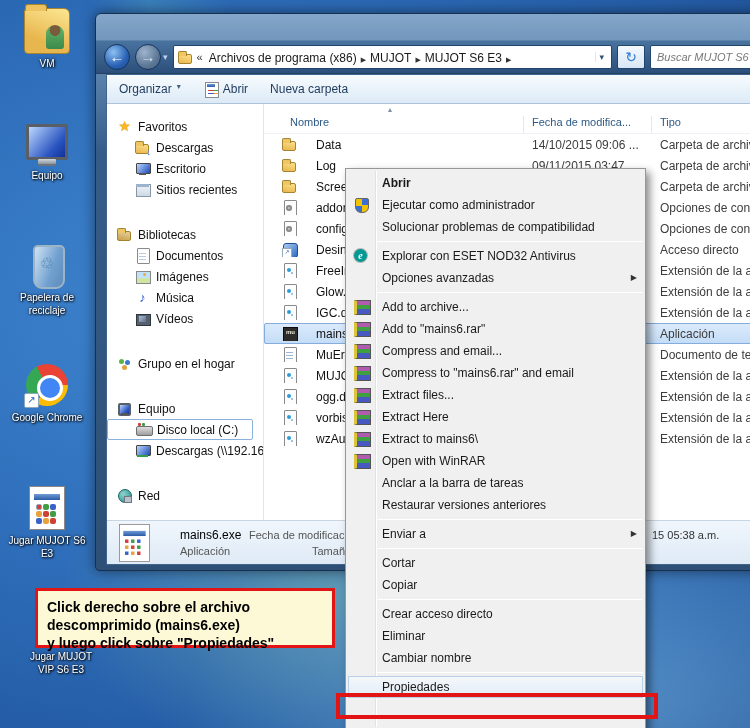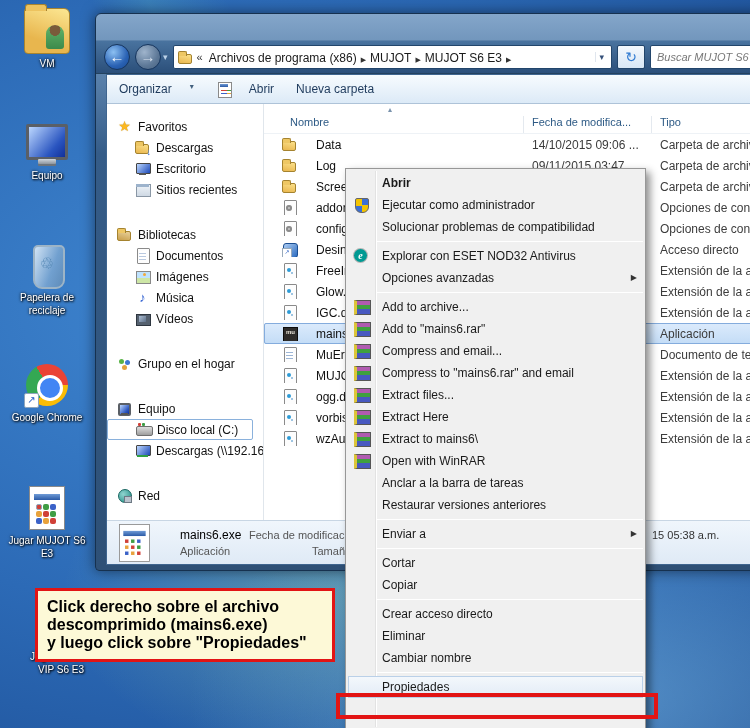--- a/index.html
+++ b/index.html
@@ -53,21 +53,21 @@
   .addr-caret{margin-left:auto;color:#35507a;font-size:9px;padding:0 3px;border-left:1px solid #e0e6ee;cursor:pointer}
   .crumb{font-size:12px;color:#1a1a1a;white-space:nowrap;cursor:pointer;padding:1px 2px}
   .crumb-sep{font-size:7px;color:#333;padding:0 2px}
   .crumb-ovf{font-size:11px;color:#333}
   .refreshbtn{width:28px;height:24px;flex:none;border:1px solid #22456b;border-radius:2px;background:linear-gradient(#f3f8fd,#d9e7f5);
     color:#2f7ad1;font-size:14px;line-height:22px;text-align:center;cursor:pointer}
   .searchbox{width:118px;height:24px;flex:none;border:1px solid #22456b;border-radius:2px;background:#fff;font-size:11px;font-style:italic;color:#777;padding:0 6px;outline:none;font-family:"Liberation Sans",sans-serif}
   .searchbox::placeholder{color:#777;font-style:italic}
   .toolbar{height:29px;display:flex;align-items:center;gap:22px;padding:0 12px;font-size:12px;color:#1e3a5c;
     background:linear-gradient(#f7fbfe,#dceaf7);border-bottom:1px solid #aec3d8}
-  .tbtn{display:flex;align-items:flex-start;gap:18px;cursor:pointer}
+  .tbtn{display:flex;align-items:flex-start;gap:5px;cursor:pointer}
   .tb-caret{font-size:8px;color:#42607e}
   .win-body{margin:0 8px 6px 10px;background:#fff;border:1px solid #3f658f;height:491px;position:relative}
   .cols{display:flex;height:418px}
   
   .sidebar{width:157px;flex:none;background:#fff;border-right:1px solid #e0e6ec;padding-top:12px;overflow:hidden}
   .sb-group{margin-top:24px}.sb-group:first-child{margin-top:0}
   .sb-row{height:21px;display:flex;align-items:center;gap:6px;font-size:12px;color:#111;padding-left:10px;white-space:nowrap;cursor:pointer}
   .sb-row.lvl1{padding-left:28px}
   .sb-row.selected{background:linear-gradient(#def /0,#def),linear-gradient(#ddecfb,#c2dcf5);border:1px solid #8ab1dc;border-radius:2px;margin-right:10px}
   
@@ -146,22 +146,22 @@
     border:1px solid #979797;box-shadow:4px 4px 8px rgba(0,0,0,.45);padding-top:3px}
   .cmenu::before{content:"";position:absolute;left:29px;top:2px;bottom:2px;width:1px;background:#e2e2e2;box-shadow:1px 0 0 #fff}
   .m-item{position:relative;height:22px;line-height:22px;font-size:12px;color:#1a1a1a;padding-left:36px;white-space:nowrap;cursor:pointer}
   .m-item.bold{font-weight:bold}
   .m-item .mi{position:absolute;left:7px;top:3px}
   .m-item .sub{position:absolute;right:8px;top:0;font-size:8px;color:#333}
   .m-item.highlight{background:linear-gradient(#f4f8fc,#e2ebf6);outline:1px solid #bad0e8;outline-offset:-1px;border-radius:0;margin:0 2px;padding-left:34px}
   .m-sep{height:1px;background:#e2e2e2;border-bottom:1px solid #fff;margin:3px 2px 3px 31px}
   
   .redbox{position:absolute;left:336px;top:693px;width:322px;height:26px;border:4px solid #e21414;z-index:40;pointer-events:none}
-  .note{position:absolute;left:35px;top:588px;width:300px;height:74px;background:#fdf9d7;border:3px solid #e21414;z-index:50;
-    padding:7px 9px;font-size:16px;font-weight:bold;color:#000;line-height:18px}
+  .note{position:absolute;left:35px;top:588px;width:300px;height:60px;background:#fdf9d7;border:3px solid #e21414;z-index:50;
+    padding:7px 9px;font-size:14px;font-weight:bold;color:#000;line-height:18px}
 </style>
 </head>
 <body>
 
 <div class="stage">
 
   <div id="desktop-icons">
       <div class="dt-item dt0">
         <div class="dicon d-user-folder"></div>
         <div class="dlabel">VM</div>

